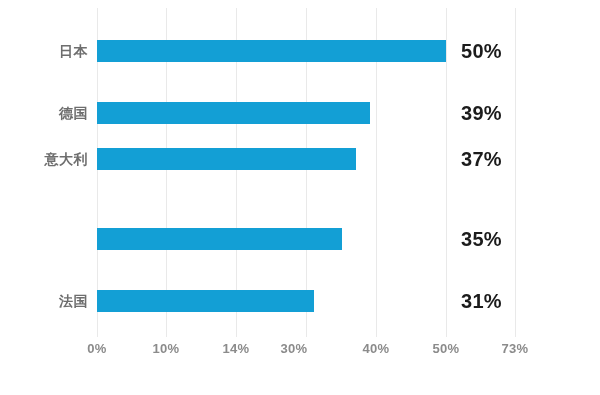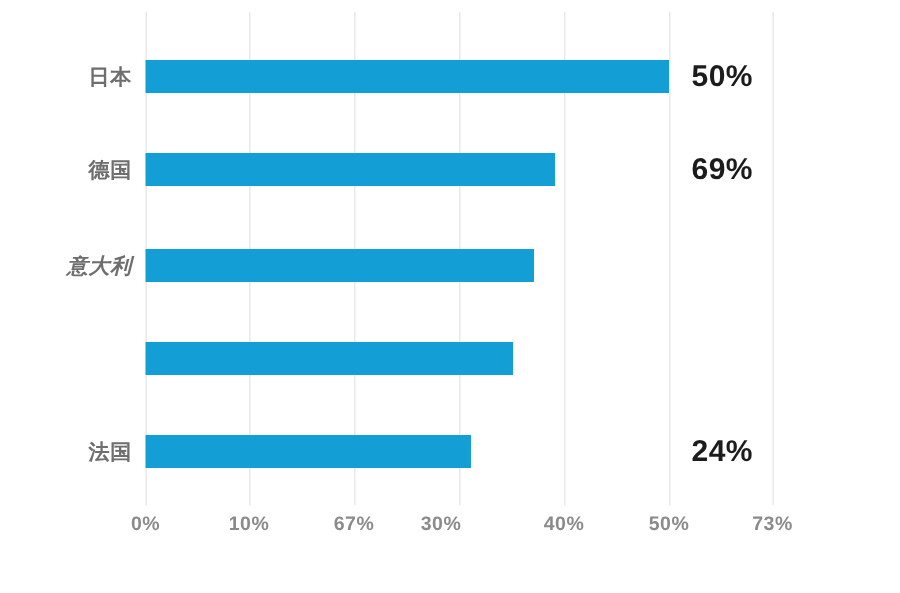--- a/index.html
+++ b/index.html
@@ -104,40 +104,42 @@
 
     <div class="row" style="top:40px;">
       <div class="cat-label">日本</div>
       <div class="bar" style="width:349px;"></div>
       <div class="val-label">50%</div>
     </div>
 
     <div class="row" style="top:102px;">
       <div class="cat-label">德国</div>
       <div class="bar" style="width:273px;"></div>
-      <div class="val-label">69%</div>
+      <div class="val-label">39%</div>
     </div>
 
-    <div class="row" style="top:166px;font-style:italic;">
+    <div class="row" style="top:148px;">
       <div class="cat-label">意大利</div>
       <div class="bar" style="width:259px;"></div>
+      <div class="val-label">37%</div>
     </div>
 
     <div class="row" style="top:228px;">
       <div class="bar" style="width:245px;"></div>
+      <div class="val-label">35%</div>
     </div>
 
     <div class="row" style="top:290px;padding-left:39px;">
       <div class="cat-label">法国</div>
       <div class="bar" style="width:217px;"></div>
-      <div class="val-label">24%</div>
+      <div class="val-label">31%</div>
     </div>
 
     <div class="tick-label" style="left:67px;">0%</div>
     <div class="tick-label" style="left:136px;">10%</div>
-    <div class="tick-label" style="left:206px;">67%</div>
+    <div class="tick-label" style="left:206px;">14%</div>
     <div class="tick-label" style="left:264px;">30%</div>
     <div class="tick-label" style="left:346px;">40%</div>
     <div class="tick-label" style="left:416px;">50%</div>
     <div class="tick-label" style="left:485px;">73%</div>
 
   </div>
 </div>
 
 </body></html>

